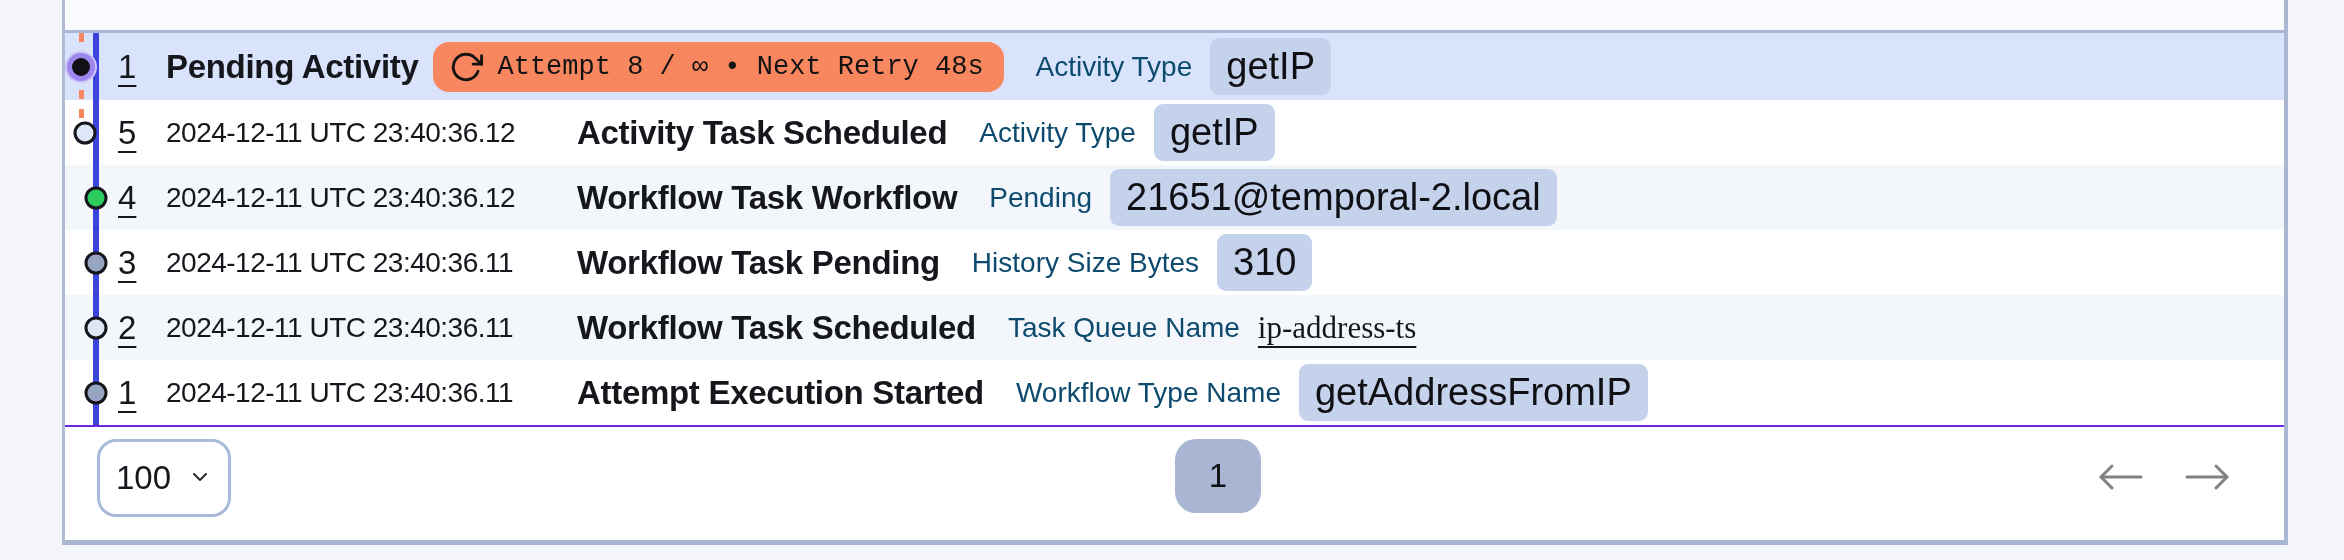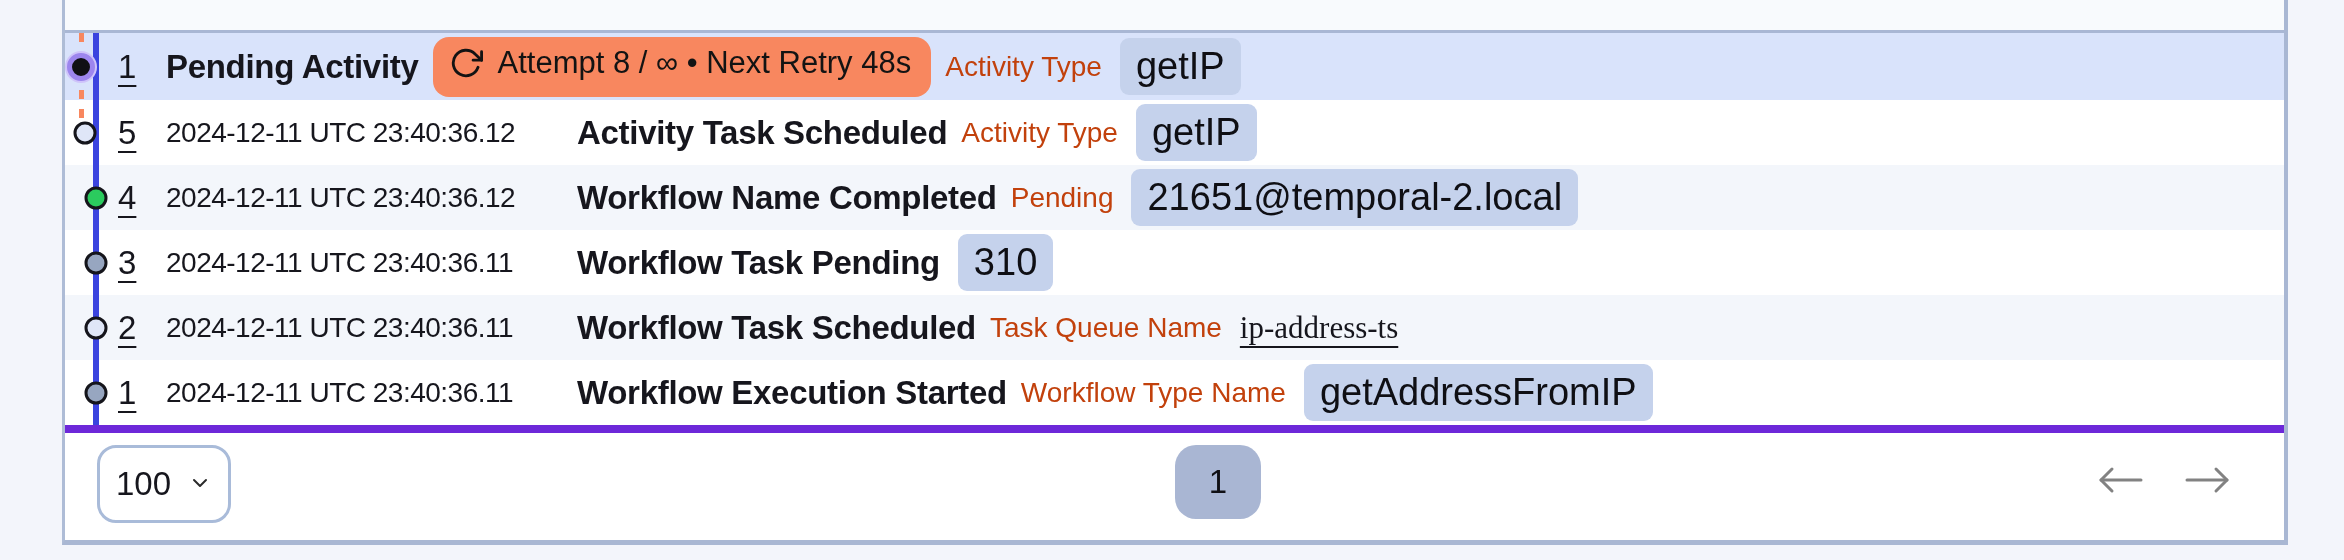--- a/index.html
+++ b/index.html
@@ -35,36 +35,37 @@
   .row.pending { height:67px; background:#d9e3fb; }
 
   .num {
     width:48px; flex:0 0 48px;
     font-size:33px; color:#16161d;
     text-decoration:underline; text-underline-offset:7px; text-decoration-thickness:2px;
     cursor:pointer;
   }
   .ts { width:411px; flex:0 0 411px; font-size:28px; letter-spacing:-0.5px; }
   .title { font-size:33px; font-weight:700; letter-spacing:-0.3px;text-align:center; }
-  .label { font-size:28px; margin-left:14px; color:#c2410c; }
+  .label { font-size:28px; margin-left:32px; color:#0c4a6e; }
   .chip {
     margin-left:18px; background:#c5d2ec; color:#0f0f14;
     font-size:38px; padding:7px 16px; border-radius:9px;
   }
   .link {
     margin-left:18px; font-size:31px; color:#16161d;
     text-decoration:underline; text-underline-offset:8px; text-decoration-thickness:2px;
     cursor:pointer;
     font-family:Liberation Serif, serif;
   }
   .badge-orange {
     margin-left:14px; background:#f8875f; color:#131313;
-    border-radius:16px; padding:8px 20px 16px 16px;
+    border-radius:16px; padding:8px 20px 8px 16px;
     display:flex; align-items:center; gap:15px;
-    font-size:31px;
+    font-size:27px;
+    font-family:Liberation Mono, monospace;
   }
   .badge-orange svg { display:block; }
 
   
   .dashed-line {
     position:absolute; left:14px; top:0; width:5px; height:102px;
     background:repeating-linear-gradient(to bottom,#f8875f 0 9px, transparent 9px 19px);
     z-index:2;
   }
   .blue-line {
@@ -80,21 +81,21 @@
   .dot.light { background:#dfe6f7; }
   .dot.pendingdot {
     width:28px; height:28px; background:#101015;
     border:5px solid #9d86ee;
     box-shadow:0 0 0 2px #cfc4fa;
   }
 
   
   .footer {
     position:relative; height:106px; background:#ffffff;
-    border-top:8px solid #6d28d9;
+    border-top:2px solid #6d28d9;
   }
   .pagesize {
     position:absolute; left:32px; top:12px;
     width:134px; height:78px;
     border:3px solid #a9bbd9; border-radius:19px; background:#ffffff;
     display:flex; align-items:center; justify-content:center; gap:17px;
     font-size:33px; cursor:pointer;
   }
   .pagebtn {
     position:absolute; left:1110px; top:12px;
@@ -138,44 +139,45 @@
         <span class="num">5</span>
         <span class="ts">2024-12-11 UTC 23:40:36.12</span>
         <span class="title">Activity Task Scheduled</span>
         <span class="label">Activity Type</span>
         <span class="chip">getIP</span>
       </div>
 
       <div class="row alt">
         <span class="num">4</span>
         <span class="ts">2024-12-11 UTC 23:40:36.12</span>
-        <span class="title">Workflow Name Completed</span>
+        <span class="title">Workflow Task Workflow</span>
         <span class="label">Pending</span>
         <span class="chip">21651@temporal-2.local</span>
       </div>
 
       <div class="row">
         <span class="num">3</span>
         <span class="ts">2024-12-11 UTC 23:40:36.11</span>
         <span class="title">Workflow Task Pending</span>
+        <span class="label">History Size Bytes</span>
         <span class="chip">310</span>
       </div>
 
       <div class="row alt">
         <span class="num">2</span>
         <span class="ts">2024-12-11 UTC 23:40:36.11</span>
         <span class="title">Workflow Task Scheduled</span>
         <span class="label">Task Queue Name</span>
         <span class="link">ip-address-ts</span>
       </div>
 
       <div class="row">
         <span class="num">1</span>
         <span class="ts">2024-12-11 UTC 23:40:36.11</span>
-        <span class="title">Workflow Execution Started</span>
+        <span class="title">Attempt Execution Started</span>
         <span class="label">Workflow Type Name</span>
         <span class="chip">getAddressFromIP</span>
       </div>
 
       <div class="dashed-line"></div>
       <div class="blue-line"></div>
       <div class="dot pendingdot" style="left:16px; top:34px;"></div>
       <div class="dot light" style="left:20px; top:100px;"></div>
       <div class="dot green" style="left:31px; top:165px;"></div>
       <div class="dot gray" style="left:31px; top:230px;"></div>

